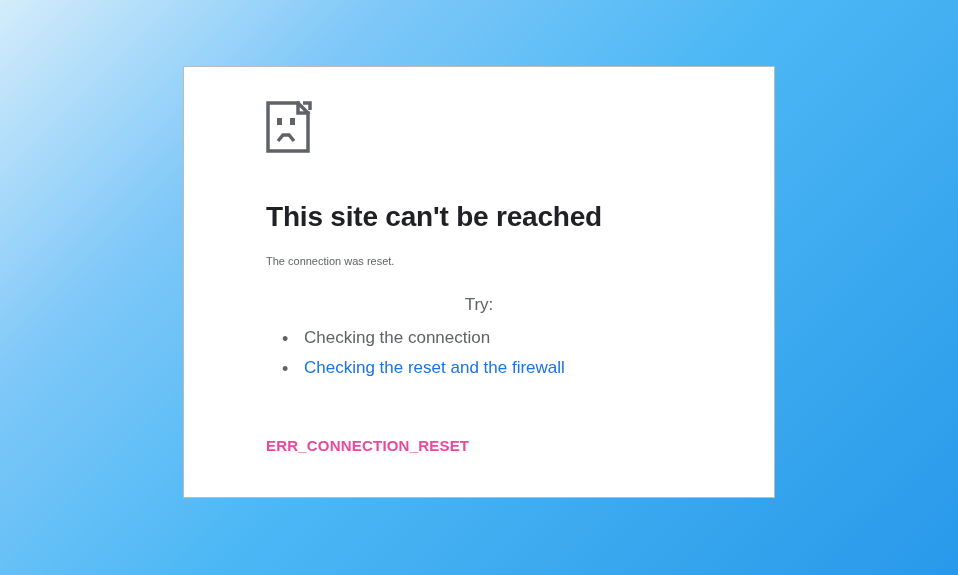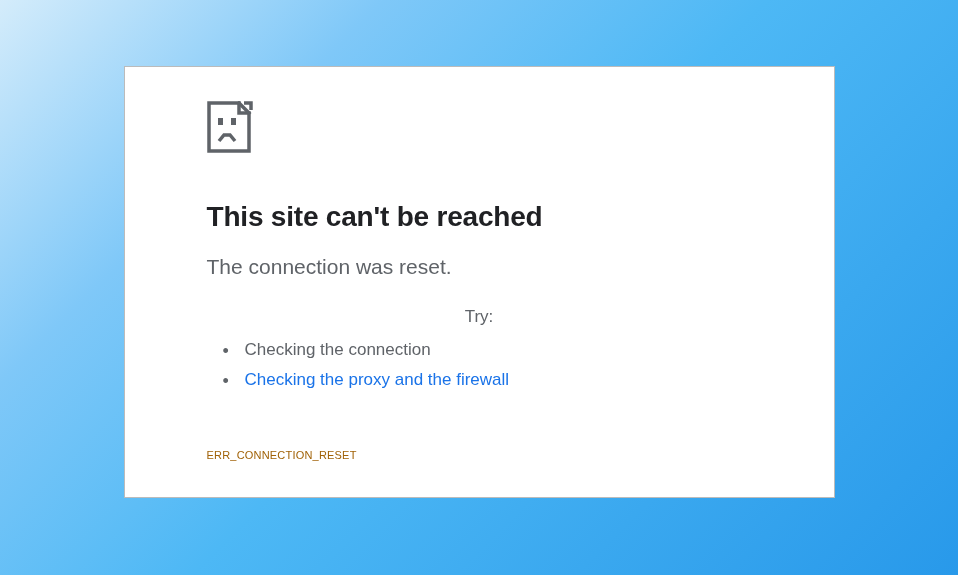--- a/index.html
+++ b/index.html
@@ -11,40 +11,40 @@
       width: 958px;
       height: 575px;
       background: linear-gradient(135deg, #d4ecfb 0%, #7fc8f8 25%, #4db8f5 50%, #3aa8ef 75%, #2899ea 100%);
       display: flex;
       align-items: center;
       justify-content: center;
       font-family: 'Segoe UI', Tahoma, Geneva, Verdana, sans-serif;
       overflow: hidden;
     }
     .error-box {
-      width: 711px;
+      width: 592px;
       height: 432px;
       background: #ffffff;
       border: 1px solid #bbb;
       padding: 34px 82px 30px 82px;
       position: relative;
       margin-top: -12px;
     }
     .sad-file-icon {
       margin-bottom: 42px;
     }
     .error-title {
       font-size: 28px;
       font-weight: 600;
       color: #202124;
       margin-bottom: 22px;
       letter-spacing: -0.2px;
     }
     .error-message {
-      font-size: 21px;
+      font-size: 11px;
       color: #5f6368;
       margin-bottom: 28px;
     }
     .try-label {
       font-size: 17px;
       color: #5f6368;
       margin-bottom: 8px;
       text-align: center;
     }
     .suggestions {
@@ -63,23 +63,24 @@
       position: absolute;
       left: -22px;
       color: #5f6368;
       font-size: 18px;
     }
     .suggestion-link {
       color: #1a73e8;
       cursor: pointer;
     }
     .error-code {
-      font-size: 11px;
-      color: #a16207;
+      font-size: 15px;
+      color: #ec4899;
       letter-spacing: 0.2px;
+      font-weight: bold;
     }
   </style>
 </head>
 <body>
 
 <div class="error-box">
   <div class="sad-file-icon">
     <svg width="46" height="54" viewBox="0 0 46 54">
       <g fill="none" stroke="#5f6368" stroke-width="3.5">
         <path d="M 2 2 L 32 2 L 32 12 L 42 12 L 42 50 L 2 50 Z" fill="none"></path>
@@ -92,17 +93,17 @@
     </svg>
   </div>
   <h1 class="error-title">This site can't be reached</h1>
   <p class="error-message">The connection was reset.</p>
   <p class="try-label">Try:</p>
   <ul class="suggestions">
     <li>
       <span>Checking the connection</span>
     </li>
     <li>
-      <span class="suggestion-link">Checking the proxy and the firewall</span>
+      <span class="suggestion-link">Checking the reset and the firewall</span>
     </li>
   </ul>
   <p class="error-code">ERR_CONNECTION_RESET</p>
 </div>
 
 </body></html>

